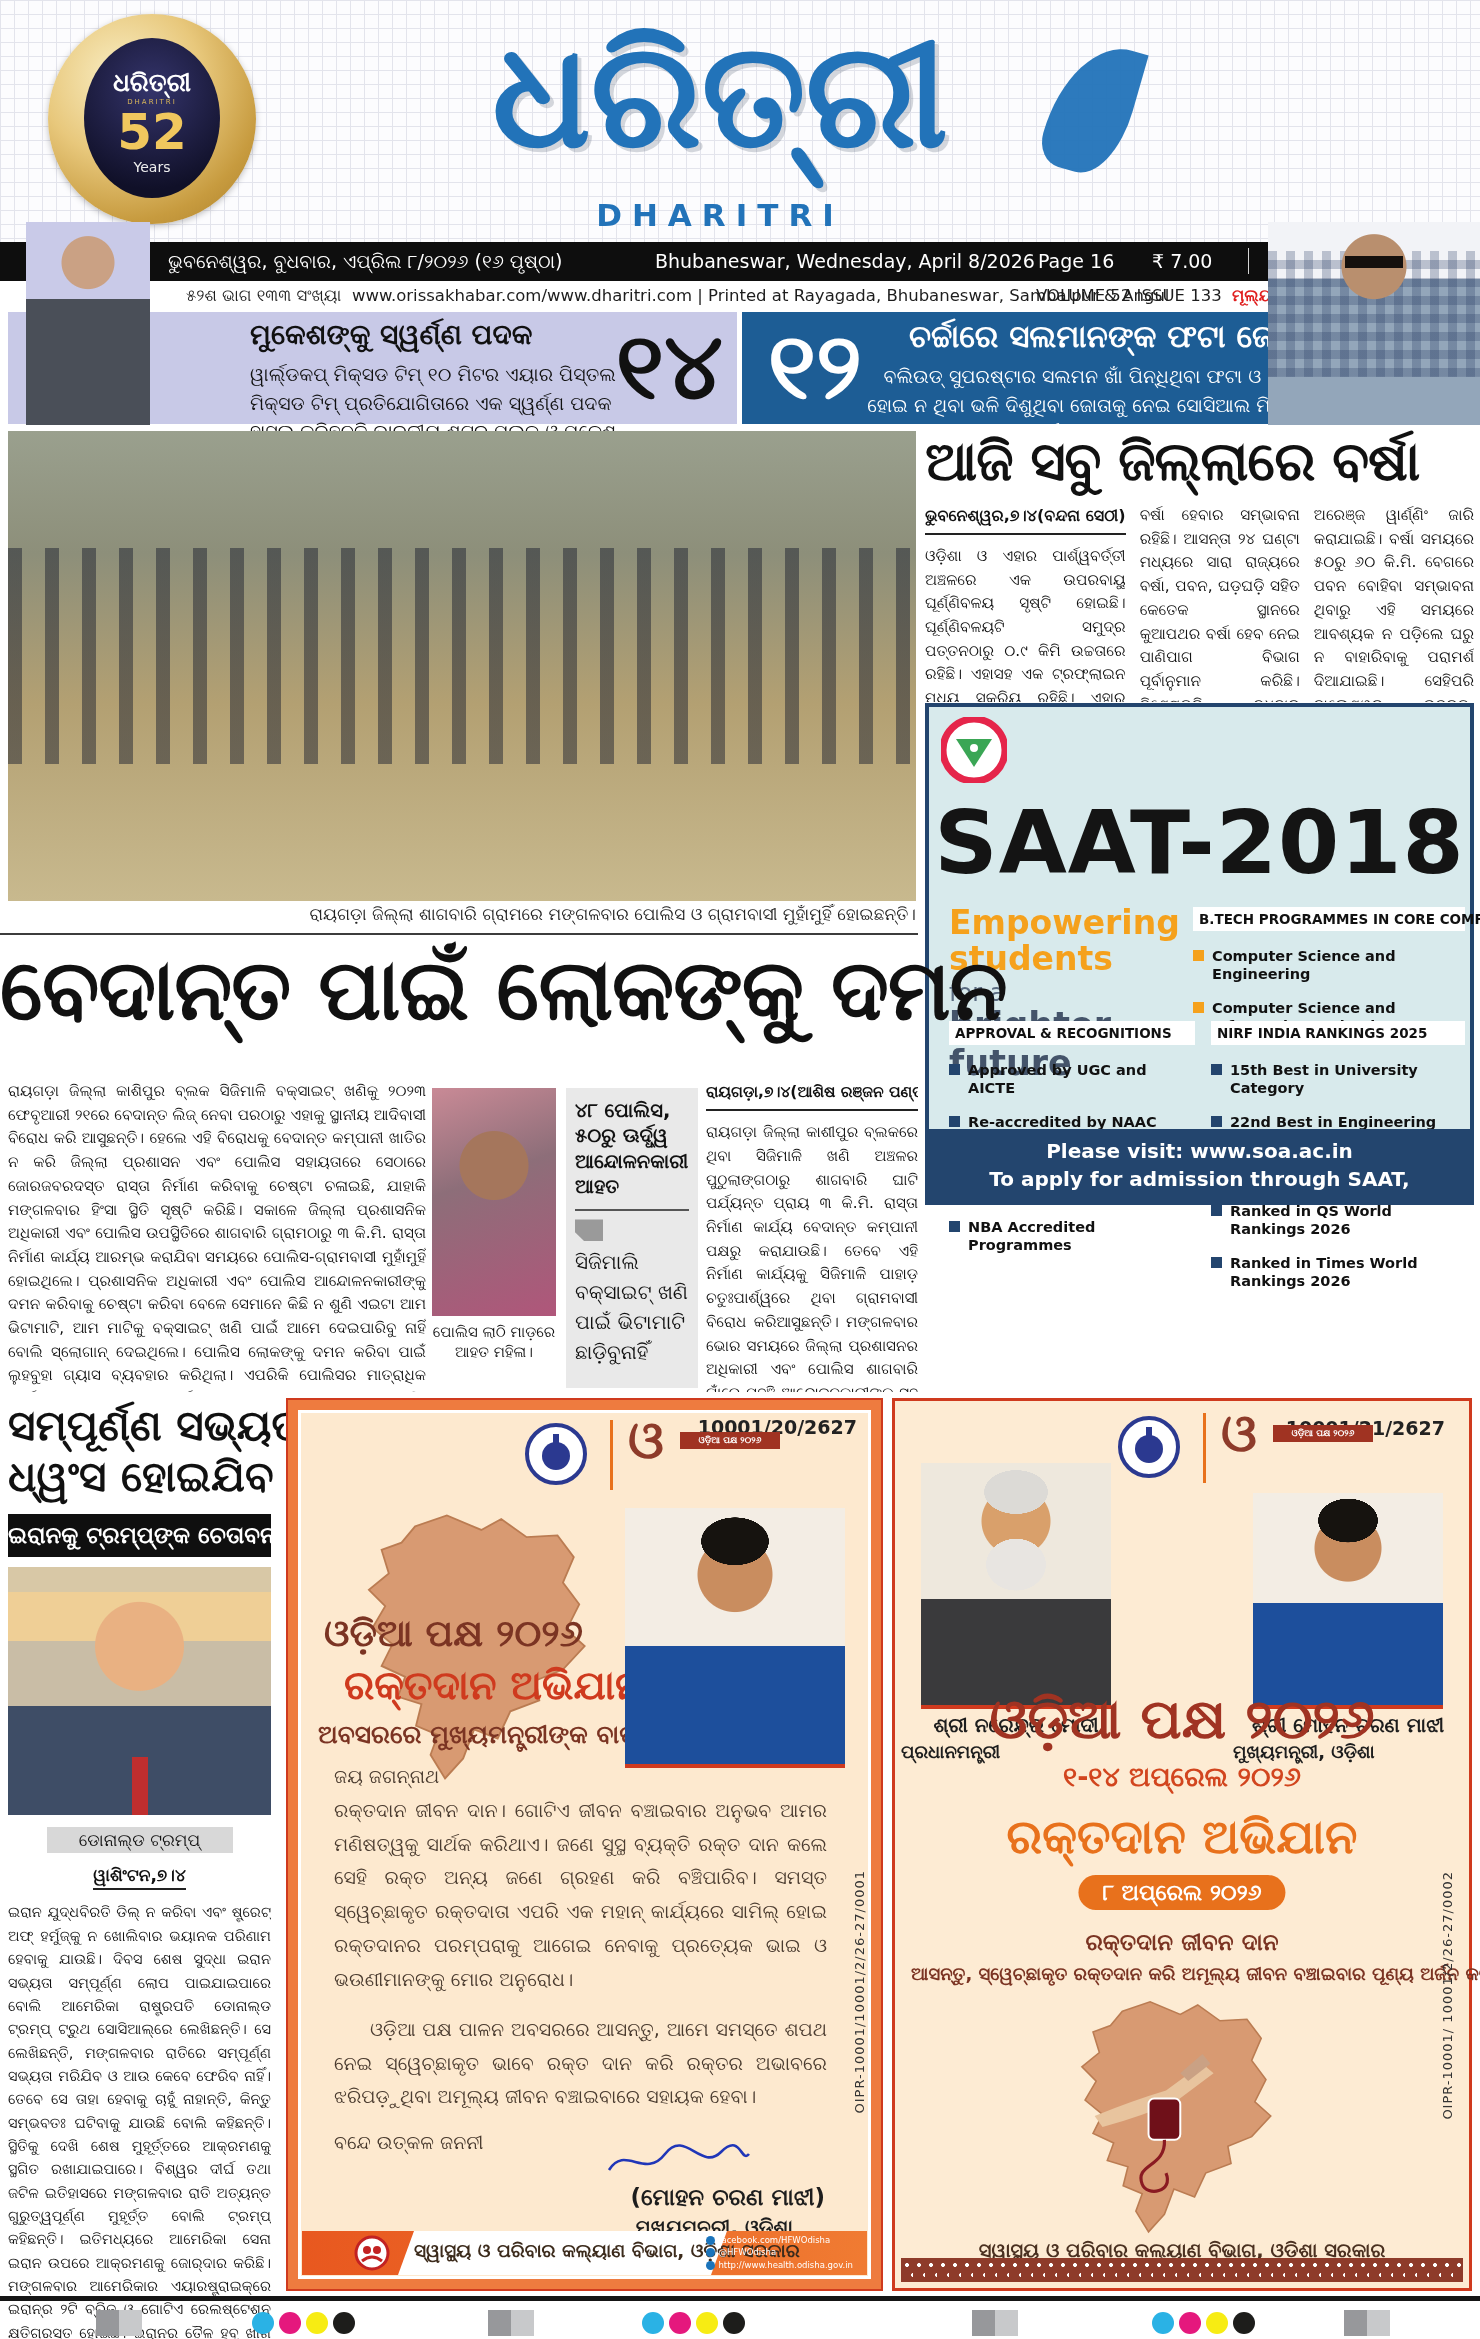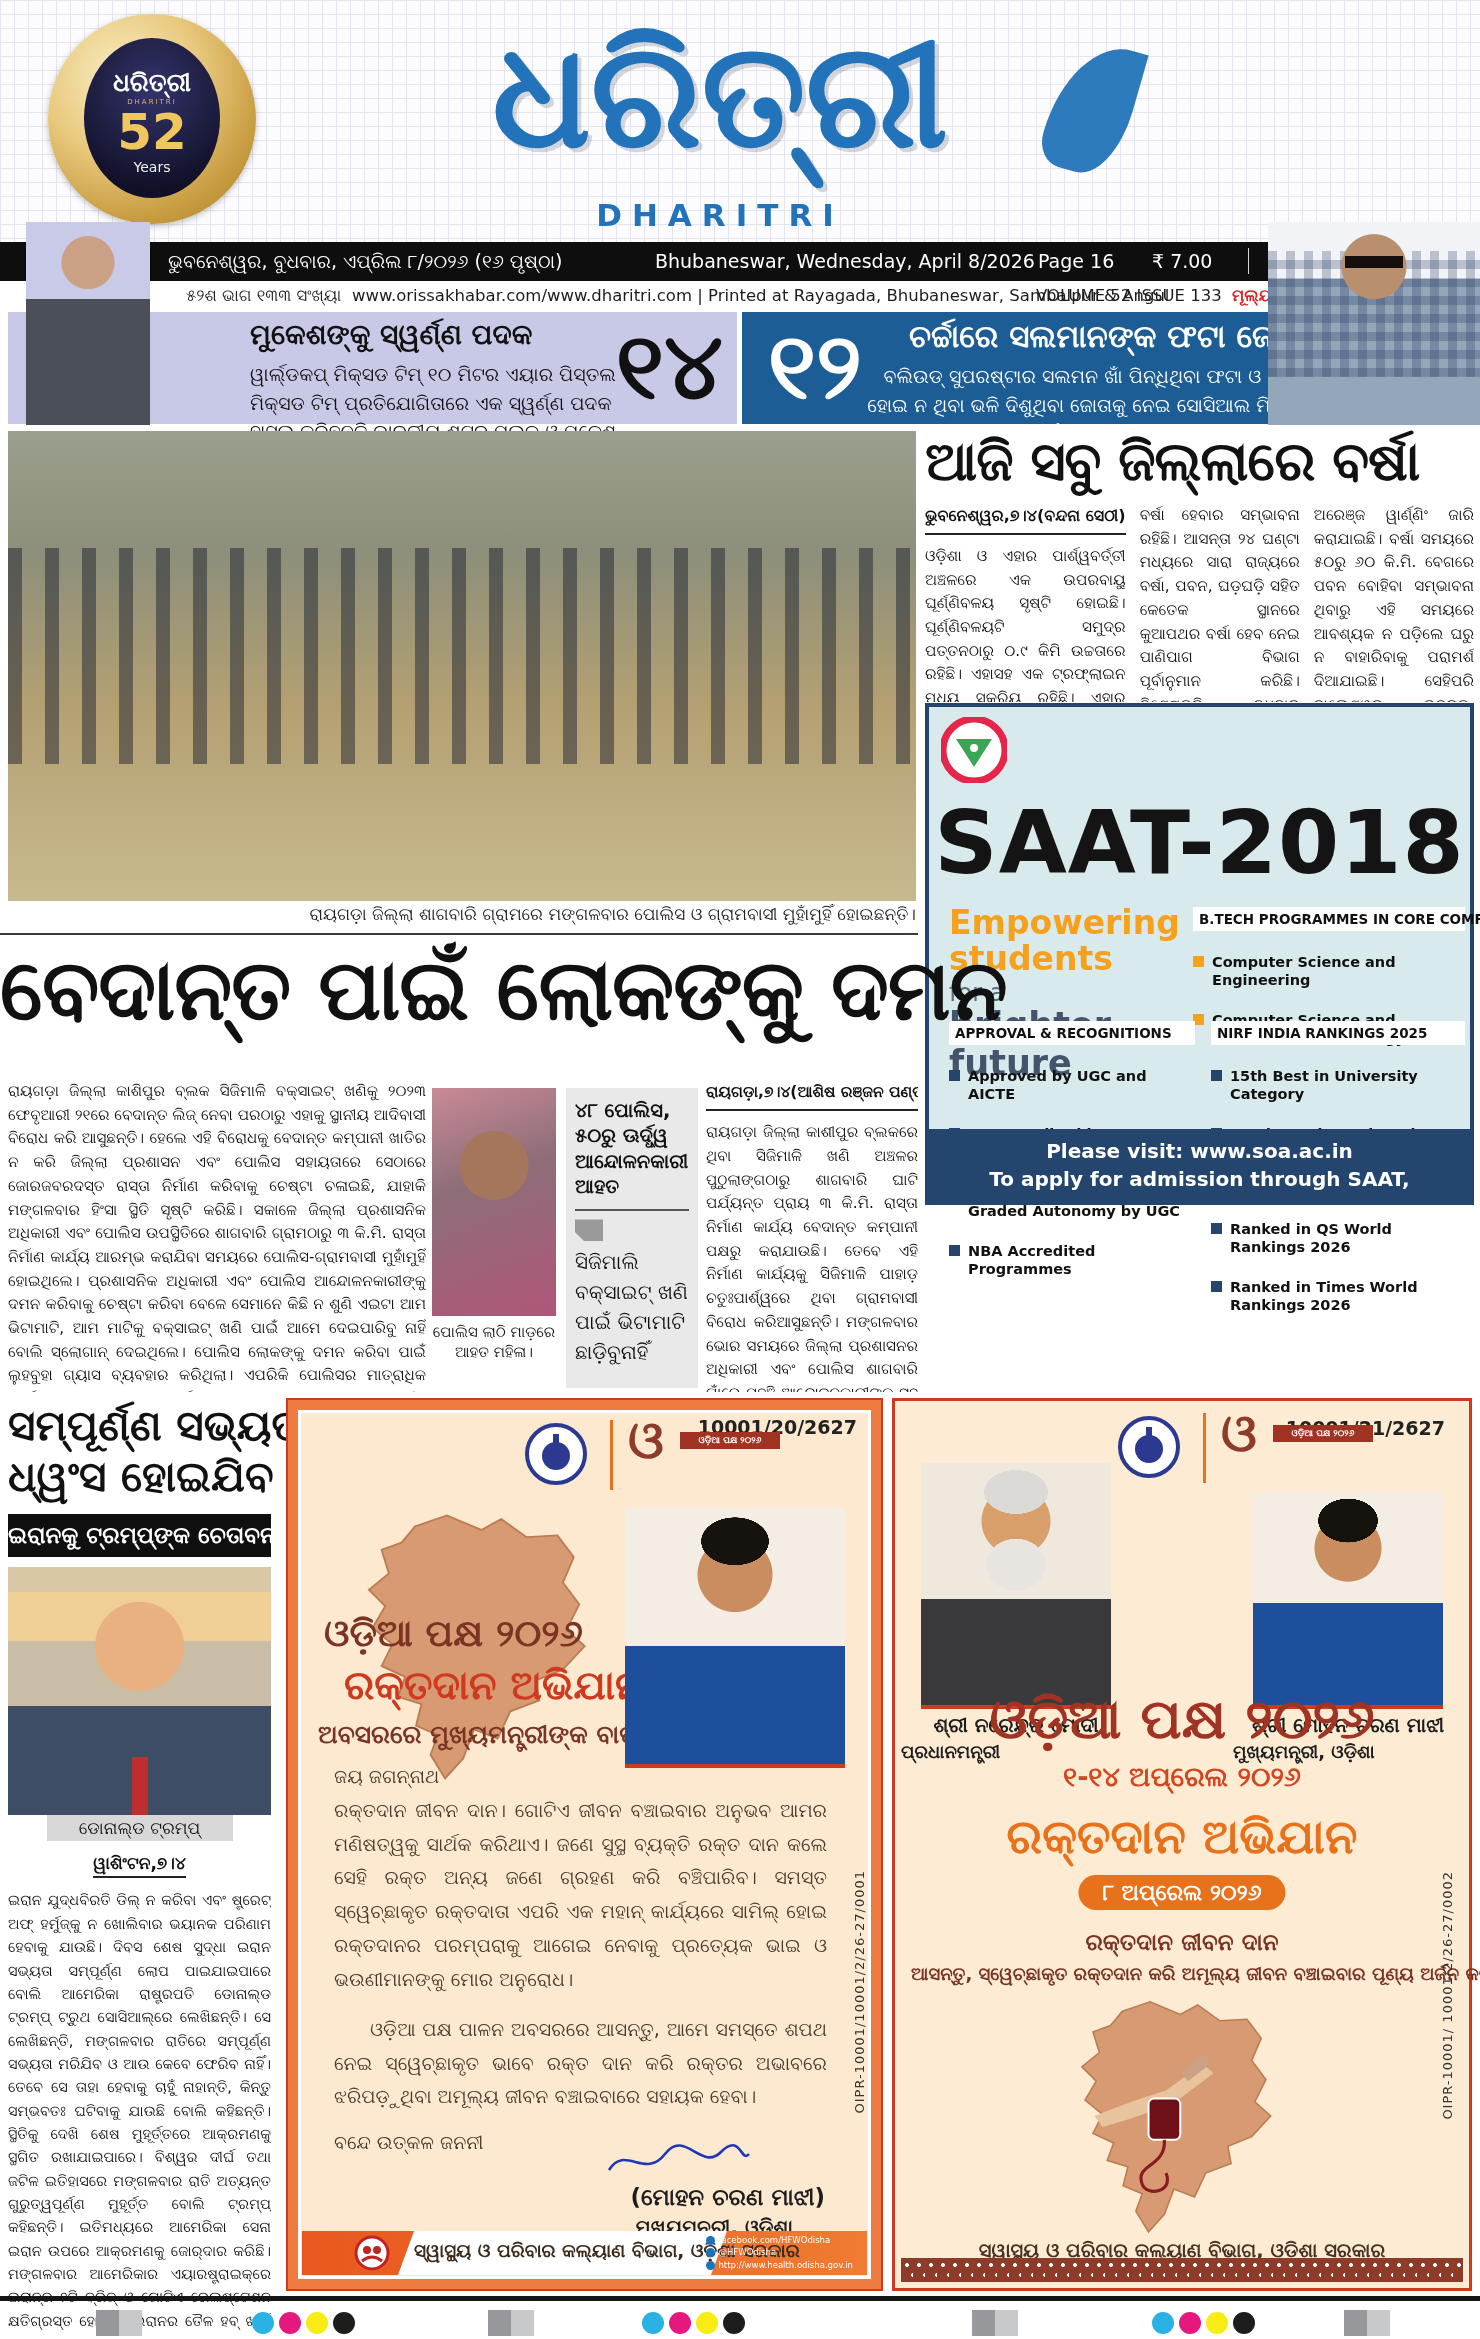--- a/index.html
+++ b/index.html
@@ -77,21 +77,21 @@
   #saat{left:925px;top:703px;width:549px;height:502px;background:#d8eaec;border:4px solid #23456e;box-sizing:border-box}
   .s-logo{position:absolute;left:12px;top:10px;width:66px;height:66px}
   .s-org{position:absolute;left:92px;top:18px;width:442px;font-size:30px;font-weight:bold;color:#101010;border-bottom:4px solid #23456e;padding-bottom:10px;white-space:nowrap}
   .s-title{position:absolute;left:0;top:84px;width:100%;text-align:center;font-size:88px;font-weight:900;letter-spacing:1px;color:#141414}
   .s-emp{position:absolute;left:20px;top:198px;width:236px;line-height:1.1}
   .s-e1,.s-e2{color:#f5a11c;font-size:33px;font-weight:800}
   .s-e3{color:#5a6b80;font-size:24px;margin-top:2px}
   .s-e4{color:#44546a;font-size:35px;font-weight:800}
   .s-bt{position:absolute;left:264px;top:200px;width:272px}
   .s-strip{background:#fff;font-weight:800;font-size:13.5px;padding:4px 6px;color:#111;white-space:nowrap}
-  .s-item{display:flex;gap:8px;margin-top:22px;font-size:14.5px;font-weight:700;line-height:1.25}
+  .s-item{display:flex;gap:8px;margin-top:16px;font-size:14.5px;font-weight:700;line-height:1.25}
   .sq-o{width:11px;height:11px;background:#f5a11c;flex:none;margin-top:3px}
   .sq-n{width:11px;height:11px;background:#23456e;flex:none;margin-top:3px}
   .s-ap{position:absolute;left:20px;top:314px;width:246px}
   .s-rk{position:absolute;left:282px;top:314px;width:254px}
   .s-cta{position:absolute;left:0;bottom:0;width:100%;background:#23456e;color:#fff;text-align:center;font-size:20px;font-weight:700;padding:8px 0;line-height:1.4}
 
   
   #hl-rule{left:0;top:933px;width:918px;height:2px;background:#3c3c3c}
   #hl{left:0;top:941px;width:918px;text-align:center;font-size:84px;font-weight:bold;letter-spacing:-1px;white-space:nowrap}
   #a-l{left:8px;top:1080px;width:418px;height:312px;font-size:15.2px;line-height:1.56;text-align:justify;overflow:hidden}
@@ -110,21 +110,21 @@
   
   #tr{left:8px;top:1400px;width:263px;height:893px}
   .tr-h{font-size:42px;font-weight:bold;line-height:1.22;white-space:nowrap}
   .tr-k{margin-top:12px;background:#0f0f0f;color:#fff;font-size:23px;font-weight:bold;text-align:center;padding:8px 0;white-space:nowrap}
   .tr-ph{margin-top:10px;height:248px;
     background-image:
       linear-gradient(#bf2e2e,#bf2e2e),
       radial-gradient(circle at 50% 32%,#e9b182 0 44px,rgba(0,0,0,0) 45px),
       linear-gradient(180deg,#d8c8a6 0 10%,#efcf96 10% 30%,#c9bda6 30% 56%,#3e4d66 56%);
     background-size:16px 58px,100% 100%,100% 100%;background-position:50% 100%,0 0,0 0;background-repeat:no-repeat}
-  .tr-cap{width:186px;margin:0 auto;background:#d8d8d8;text-align:center;font-size:17px;padding:3px 0}
+  .tr-cap{width:186px;margin:12px auto;background:#d8d8d8;text-align:center;font-size:17px;padding:3px 0}
   .tr-by{display:table;margin:12px auto 10px;font-weight:bold;font-size:17px;border-bottom:2px solid #222;padding-bottom:3px}
   .tr-b{font-size:14.6px;line-height:1.6;text-align:justify;height:442px;overflow:hidden}
 
   
   #cad{left:286px;top:1398px;width:597px;height:893px;background:#fde9cf;border:2px solid #cf3a1e;
        box-shadow:inset 0 0 0 10px #ee7b3f,inset 0 0 0 13px #fff;box-sizing:border-box}
   #oad{left:892px;top:1398px;width:580px;height:893px;background:#fdebd3;border:3px solid #cf3a1e;box-sizing:border-box}
   .ad-code{position:absolute;right:24px;top:16px;font-size:19px;font-weight:bold;color:#222}
   .gov-logo{position:absolute;width:64px;height:64px}
   .div-bar{position:absolute;width:3px;height:70px;background:#e8711c}

